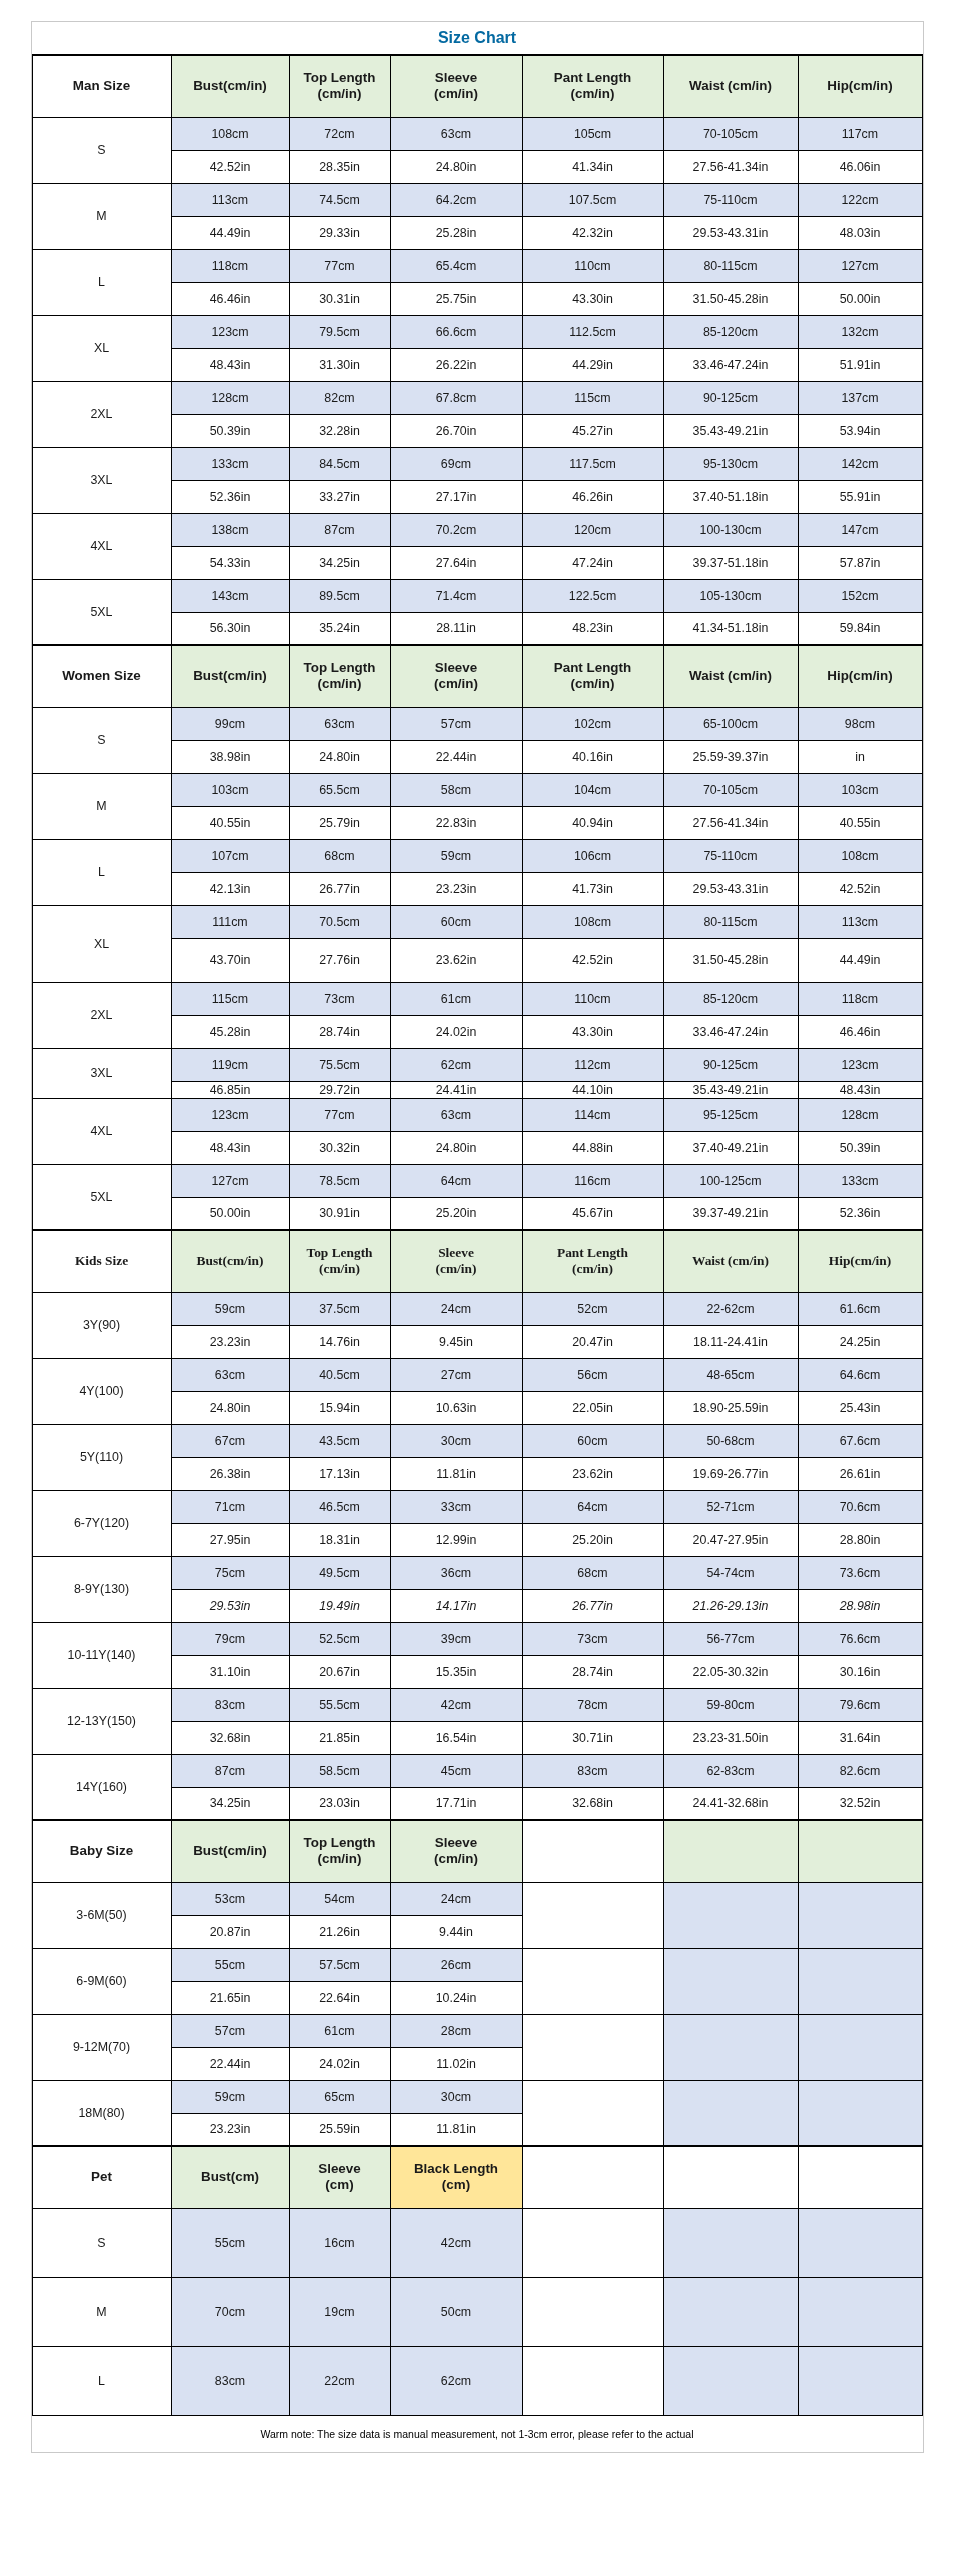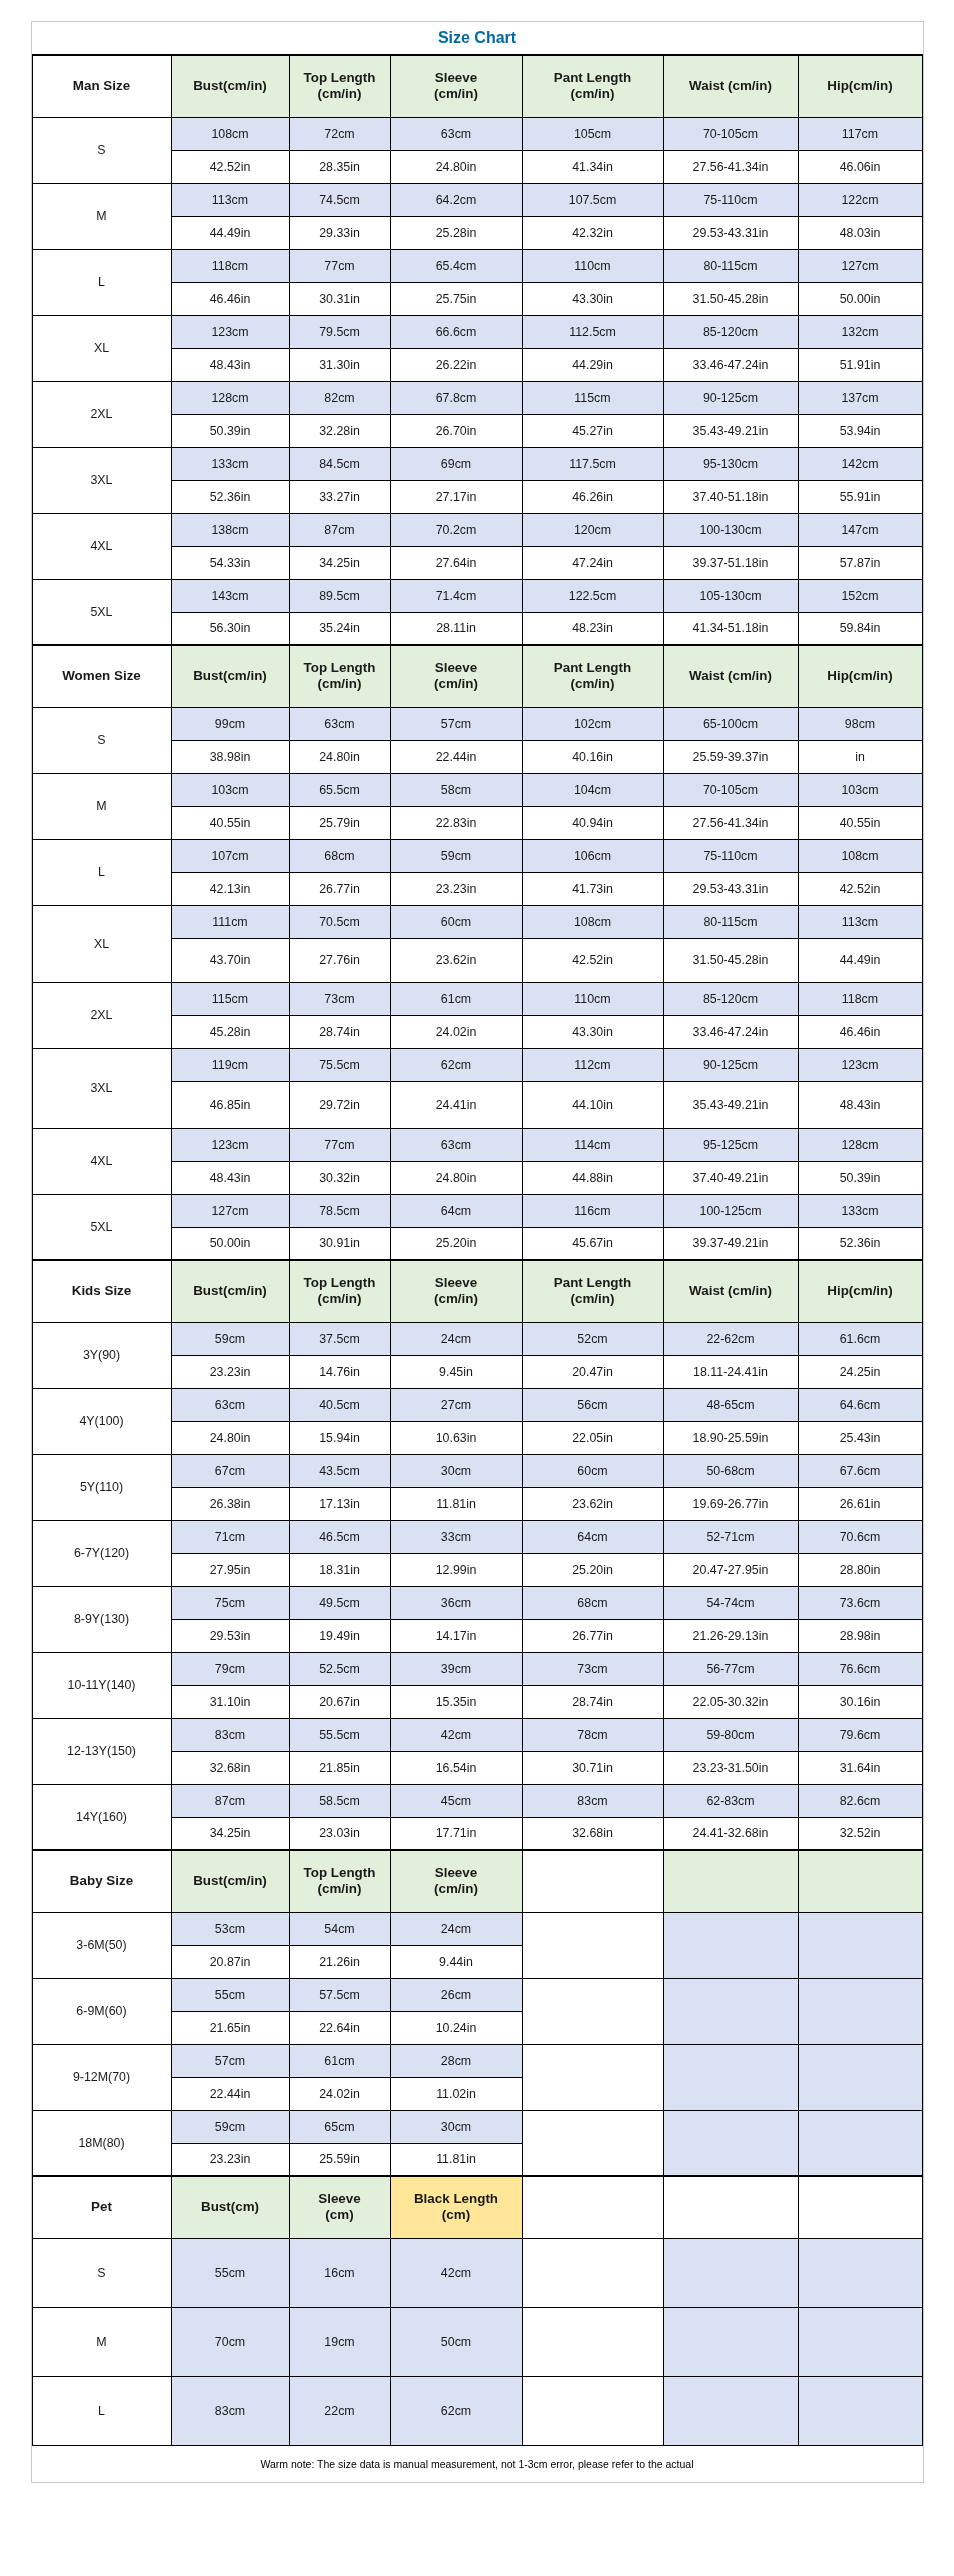--- a/index.html
+++ b/index.html
@@ -332,21 +332,21 @@
         </tr>
         <tr class="cm-row" style="height: 33px;">
           <td class="size-cell" rowspan="2">3XL</td>
           <td class="val">119cm</td>
           <td class="val">75.5cm</td>
           <td class="val">62cm</td>
           <td class="val">112cm</td>
           <td class="val">90-125cm</td>
           <td class="val">123cm</td>
         </tr>
-        <tr class="in-row" style="height: 47px;">
+        <tr class="in-row" style="height: 17px;">
           <td class="val">46.85in</td>
           <td class="val">29.72in</td>
           <td class="val">24.41in</td>
           <td class="val">44.10in</td>
           <td class="val">35.43-49.21in</td>
           <td class="val">48.43in</td>
         </tr>
         <tr class="cm-row" style="height: 33px;">
           <td class="size-cell" rowspan="2">4XL</td>
           <td class="val">123cm</td>
@@ -374,21 +374,21 @@
           <td class="val">133cm</td>
         </tr>
         <tr class="in-row" style="height: 33px;">
           <td class="val">50.00in</td>
           <td class="val">30.91in</td>
           <td class="val">25.20in</td>
           <td class="val">45.67in</td>
           <td class="val">39.37-49.21in</td>
           <td class="val">52.36in</td>
         </tr>
-        <tr class="section-header-row" style="height: 62px;">
+        <tr class="section-header-row" style="height: 62px; font-family: Liberation Serif, serif;">
           <th class="sec-label">Kids Size</th>
           <th class="bg-green">Bust(cm/in)</th>
           <th class="bg-green">Top Length
 (cm/in)</th>
           <th class="bg-green">Sleeve
 (cm/in)</th>
           <th class="bg-green">Pant Length
 (cm/in)</th>
           <th class="bg-green">Waist (cm/in)</th>
           <th class="bg-green">Hip(cm/in)</th>
@@ -463,21 +463,21 @@
         </tr>
         <tr class="cm-row" style="height: 33px;">
           <td class="size-cell" rowspan="2">8-9Y(130)</td>
           <td class="val">75cm</td>
           <td class="val">49.5cm</td>
           <td class="val">36cm</td>
           <td class="val">68cm</td>
           <td class="val">54-74cm</td>
           <td class="val">73.6cm</td>
         </tr>
-        <tr class="in-row" style="height: 33px;">
+        <tr class="in-row" style="height: 33px; font-style: italic;">
           <td class="val">29.53in</td>
           <td class="val">19.49in</td>
           <td class="val">14.17in</td>
           <td class="val">26.77in</td>
           <td class="val">21.26-29.13in</td>
           <td class="val">28.98in</td>
         </tr>
         <tr class="cm-row" style="height: 33px;">
           <td class="size-cell" rowspan="2">10-11Y(140)</td>
           <td class="val">79cm</td>

